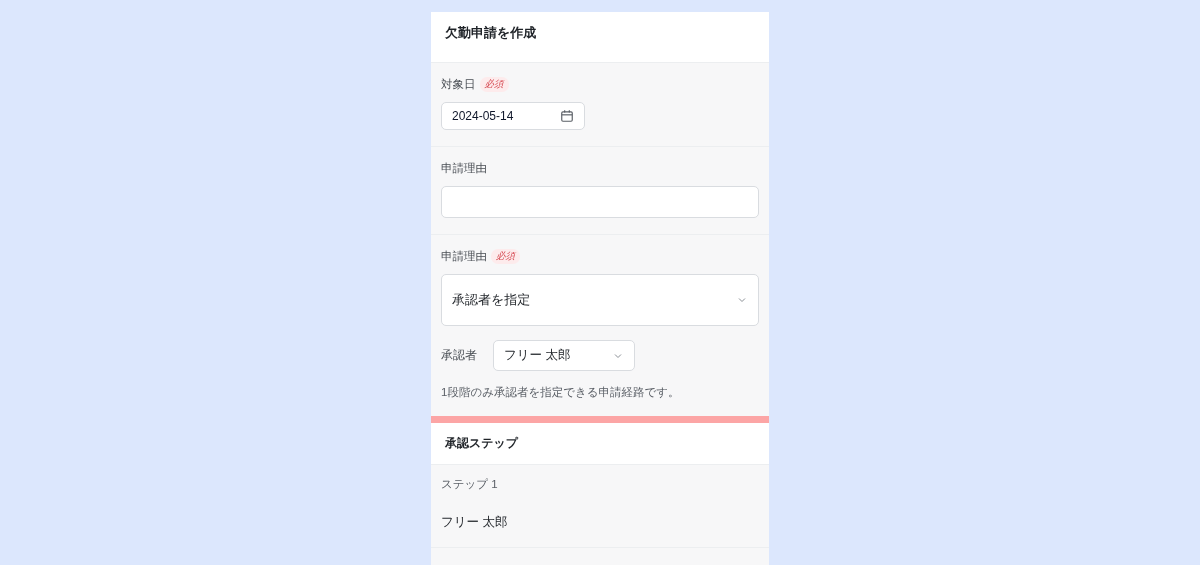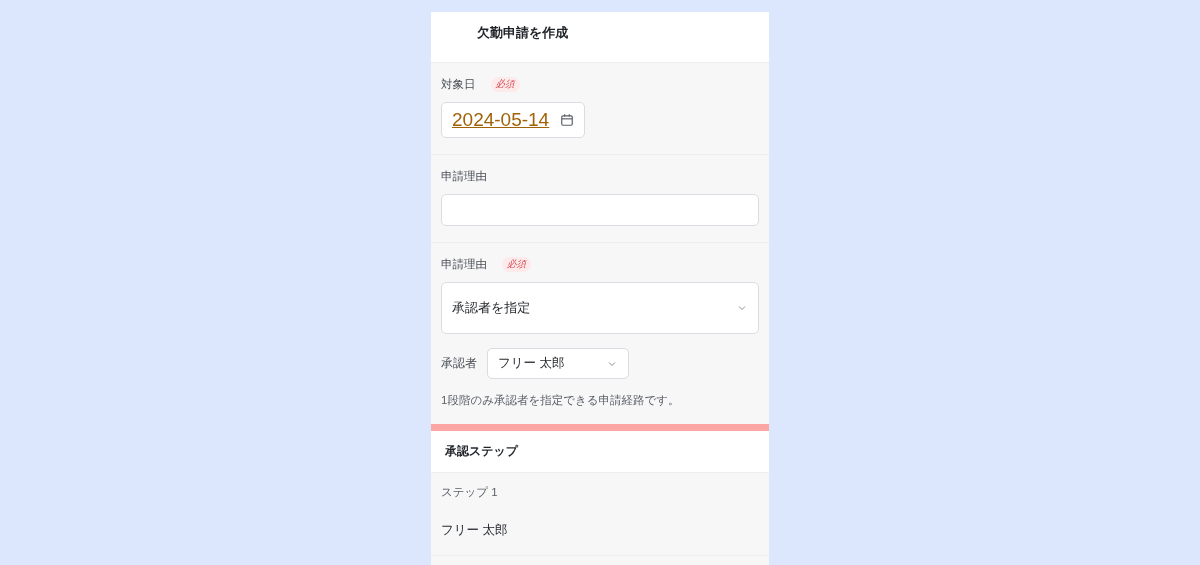--- a/index.html
+++ b/index.html
@@ -16,36 +16,35 @@
       justify-content: center;
       padding-top: 12px;
     }
     .modal {
       width: 338px;
       background: #fff;
     }
     .modal-header {
       padding: 12px 14px 20px 14px;
       background: #fff;
-      margin-left: 32px;
     }
     .modal-title {
       font-size: 13px;
       font-weight: 600;
       color: #1f2328;
     }
     .section {
       background: #f7f7f8;
       padding: 14px 10px 16px 10px;
       border-top: 1px solid #eceef0;
     }
     .label-row {
       display: flex;
       align-items: center;
-      gap: 15px;
+      gap: 4px;
       margin-bottom: 10px;
       font-size: 11.5px;
       color: #4a4f55;
     }
     .required-badge {
       display: inline-block;
       background: #fdebec;
       color: #d64952;
       font-size: 9.5px;
       padding: 1px 5px;
@@ -58,23 +57,22 @@
       display: inline-flex;
       align-items: center;
       background: #fff;
       border: 1px solid #d9dce0;
       border-radius: 5px;
       padding: 6px 10px;
       width: 144px;
       justify-content: space-between;
     }
     .date-input .value {
-      font-size: 19px;
-      color: #a16207;
-      text-decoration: underline;
+      font-size: 12px;
+      color: #0f172a;
     }
     .calendar-icon {
       width: 14px;
       height: 14px;
       color: #5a5f66;
       flex-shrink: 0;
     }
     .text-input {
       width: 100%;
       background: #fff;
@@ -98,21 +96,21 @@
       justify-content: space-between;
     }
     .chevron-icon {
       width: 12px;
       height: 12px;
       color: #8b9096;
     }
     .approver-row {
       display: flex;
       align-items: center;
-      gap: 10px;
+      gap: 16px;
       margin-top: 14px;
     }
     .approver-label {
       font-size: 12px;
       color: #4a4f55;
     }
     .approver-select {
       background: #fff;
       border: 1px solid #d9dce0;
       border-radius: 5px;

